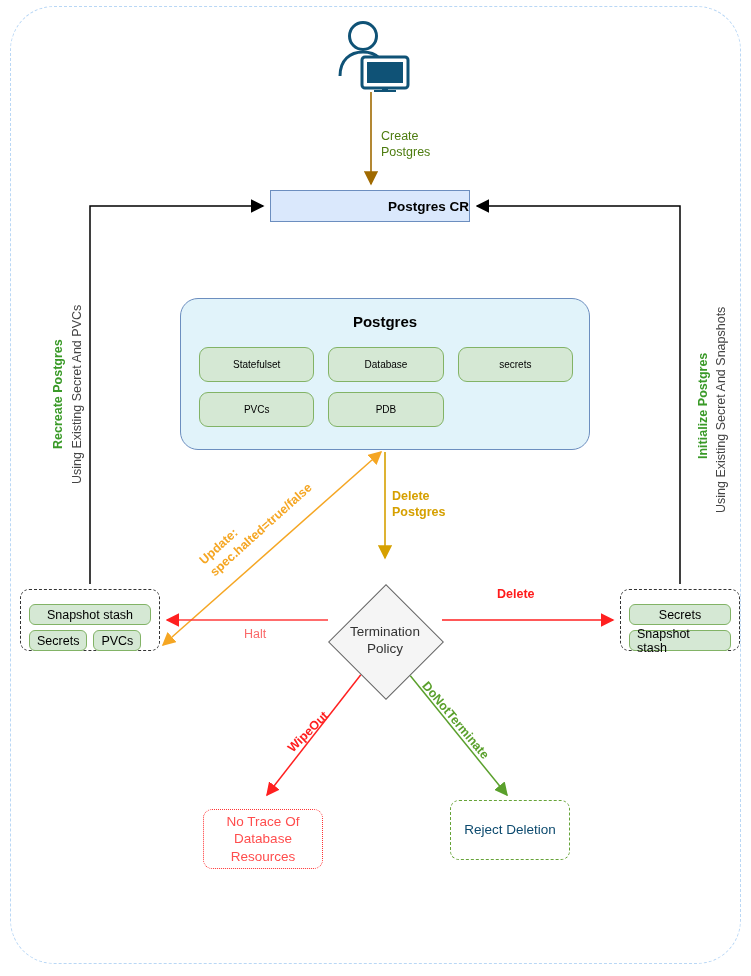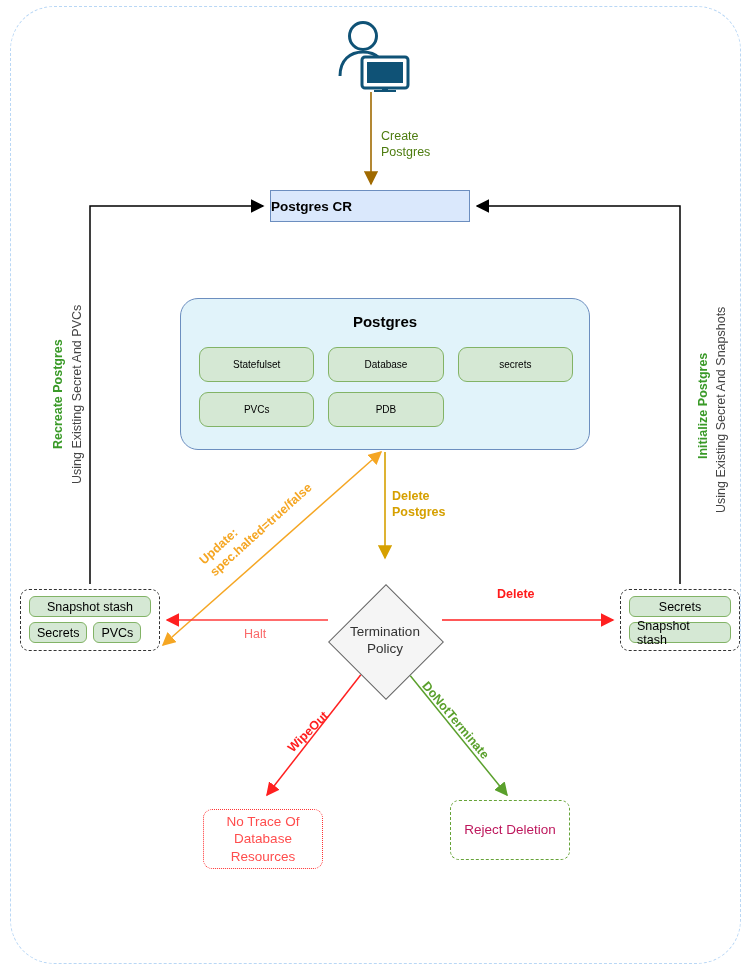--- a/index.html
+++ b/index.html
@@ -33,21 +33,21 @@
     top: 0;
     width: 751px;
     height: 976px;
     pointer-events: none;
   }
   .node {
     position: absolute;
     box-sizing: border-box;
     display: flex;
     align-items: center;
-    justify-content: flex-start;
+    justify-content: flex-end;
     text-align: center;
   }
   
   #postgres-cr {
     left: 270px; top: 190px; width: 200px; height: 32px;
     background: #dae8fc;
     border: 1px solid #6c8ebf;
     font-size: 13.5px;
     font-weight: bold;
     color: #000000;
@@ -108,21 +108,21 @@
     color: #333333;
     line-height: 1.25;
   }
   
   .stash-box {
     position: absolute;
     box-sizing: border-box;
     border: 1.4px dashed #333333;
     border-radius: 9px;
     background: #ffffff;
-    padding: 6px 8px;
+    padding: 14px 8px;
   }
   #left-stash { left: 20px; top: 589px; width: 140px; height: 62px; }
   #right-stash { left: 620px; top: 589px; width: 120px; height: 62px; }
   .chip {
     box-sizing: border-box;
     background: #d5e8d4;
     border: 1px solid #82b366;
     border-radius: 6px;
     font-size: 12.5px;
     color: #000;
@@ -153,21 +153,21 @@
     font-size: 13.5px;
   }
   #no-trace {
     left: 203px; top: 809px; width: 120px; height: 60px;
     border: 1.6px dotted #ff3333;
     color: #ff4d4d;
   }
   #reject-deletion {
     left: 450px; top: 800px; width: 120px; height: 60px;
     border: 1.6px dashed #66a338;
-    color: #be185d;
+    color: #0c4a6e;
   }
   
   .lbl {
     position: absolute;
     font-size: 12.5px;
     line-height: 1.25;
     white-space: pre;
   }
   #lbl-create {
     left: 381px; top: 129px;

